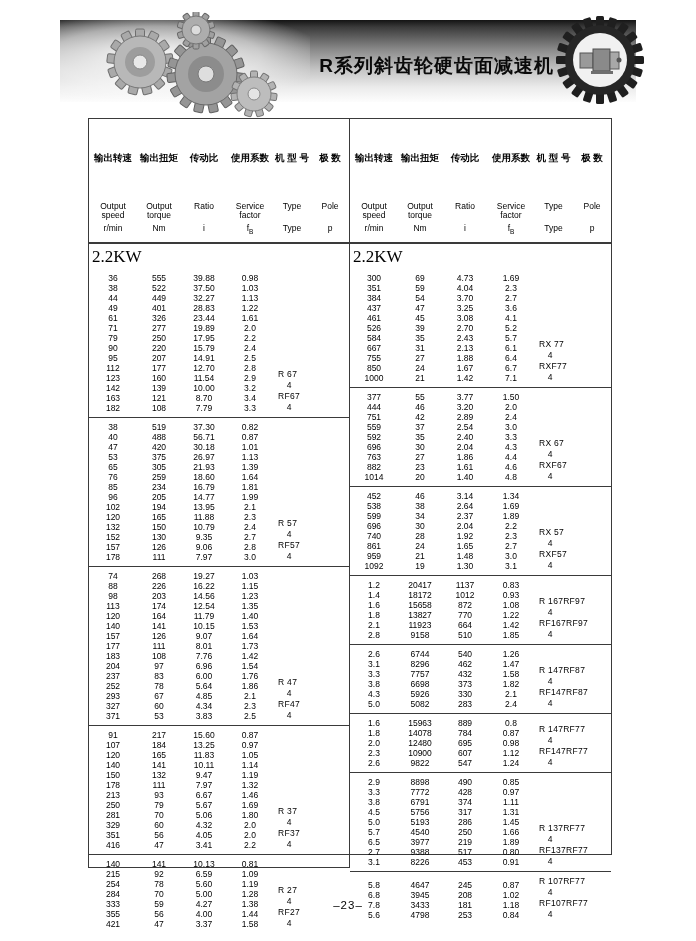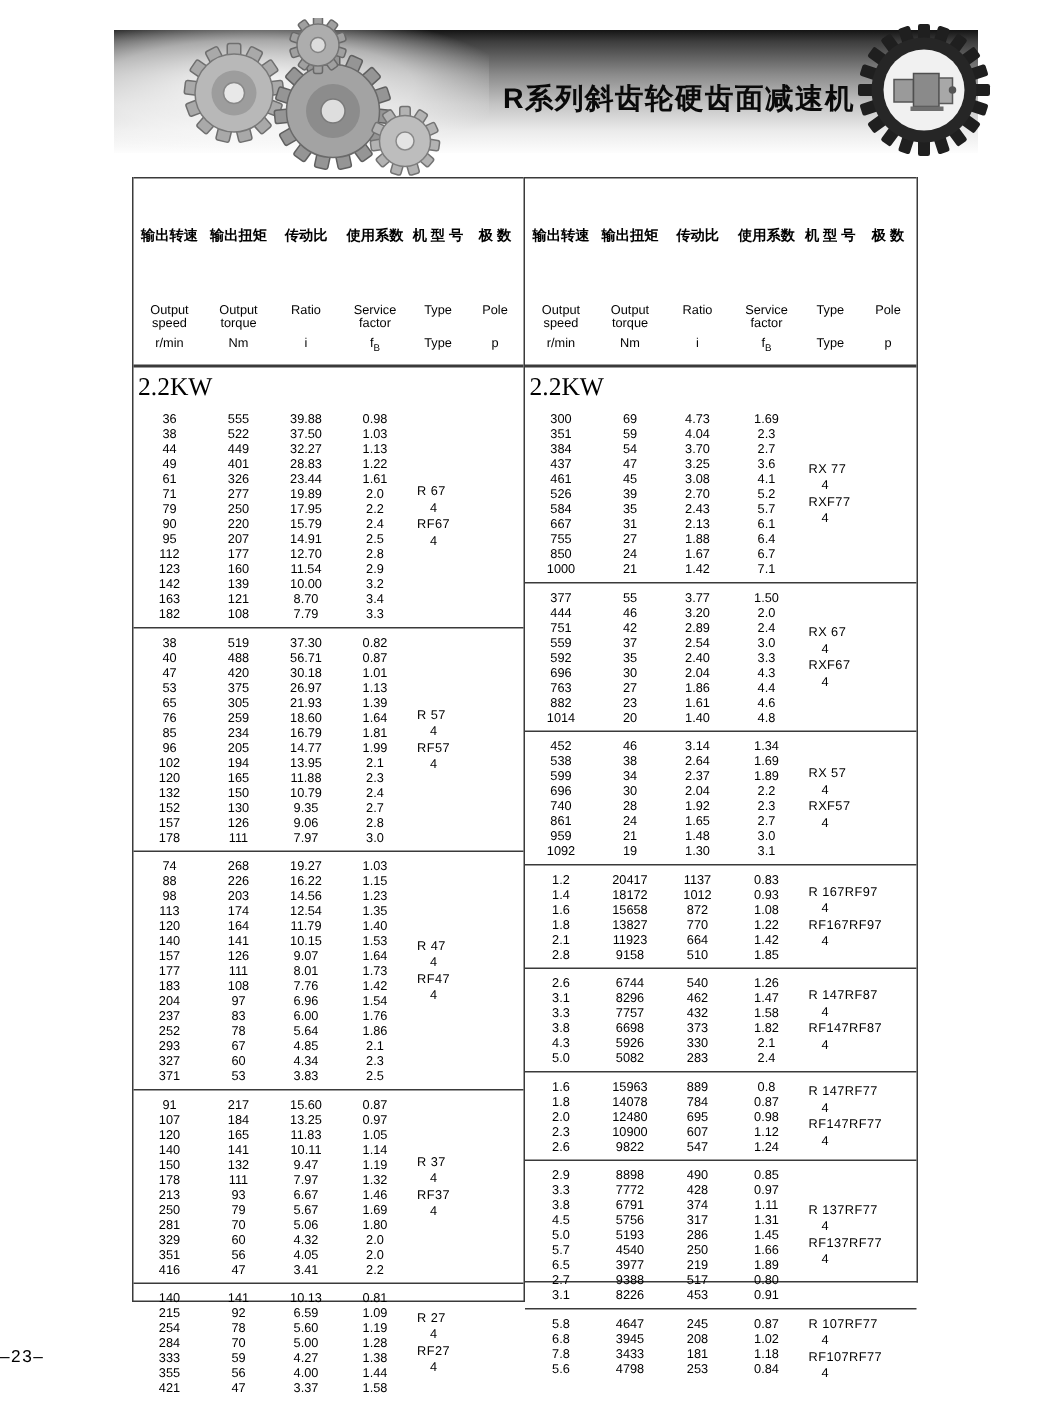--- a/index.html
+++ b/index.html
@@ -1,20 +1,20 @@
 <!DOCTYPE html>
 <html><head>
 <meta charset="utf-8">
 <style>
   html,body{margin:0;padding:0;background:#fff;}
   .page{position:relative;width:696px;height:941px;background:#fff;overflow:hidden;
         font-family:"Liberation Sans",sans-serif;color:#000;}
   
   .banner{position:absolute;left:60px;top:20px;width:576px;height:82px;
-          background:linear-gradient(180deg,#141414 0%,#3c3c3c 9%,#8a8a8a 36%,#c3c3c3 60%,#ebebeb 82%,#fdfdfd 100%);margin-left:16px;}
+          background:linear-gradient(180deg,#141414 0%,#3c3c3c 9%,#8a8a8a 36%,#c3c3c3 60%,#ebebeb 82%,#fdfdfd 100%);}
   .banner-fade-left{position:absolute;left:0;top:0;width:250px;height:100%;
           background:radial-gradient(ellipse at 38% 45%,rgba(255,255,255,.95) 0%,rgba(255,255,255,.55) 48%,rgba(255,255,255,0) 78%);}
   .page-title{position:absolute;right:82px;top:33px;font-size:19px;font-weight:bold;letter-spacing:1px;color:#0a0a0a;}
   .gears-left{position:absolute;left:18px;top:-8px;}
   .gear-right{position:absolute;right:-16px;top:-12px;}
   
   .tables{position:absolute;left:88px;top:118px;display:flex;align-items:flex-start;}
   .dtable{width:262px;border-left:1px solid #3a3a3a;border-right:1px solid #3a3a3a;box-sizing:border-box;}
   .dtable.right-t{border-left:none;}
   .dtable.left-t{height:750px;}
@@ -23,30 +23,30 @@
   .thead{border-top:1.5px solid #3a3a3a;border-bottom:1px solid #3a3a3a;padding:4px 0 5px;}
   .hrow{display:flex;text-align:center;}
   .hcell{box-sizing:border-box;}
   .c0{width:48px;} .c1{width:44px;} .c2{width:46px;} .c3{width:46px;} .c4{flex:1;} .c5{width:38px;}
   .hcn .hcell{font-weight:bold;font-size:9.5px;line-height:13px;margin-top:28px;}
   .hen .hcell{font-size:8.5px;line-height:9px;padding:2px 1px 1px;margin-top:36px;}
   .hun .hcell{font-size:8.5px;line-height:11px;padding-top:2px;}
   sub{font-size:6.5px;}
   .section-title{font-family:"Liberation Serif",serif;font-size:17px;line-height:22px;padding:2px 0 1px 3px;}
   .section:not(:first-of-type){border-top:1px solid #3a3a3a;}
-  .block{display:flex;padding:4px 0;}
+  .block{display:flex;padding:4px 0;align-items:flex-end;}
   .block + .block{border-top:1px solid #3a3a3a;}
   .nums{width:184px;}
   .nrow{display:flex;line-height:10px;font-size:8.5px;}
   .ncell{text-align:center;box-sizing:border-box;}
   .typecol{flex:1;display:flex;flex-direction:column;justify-content:center;font-size:8.5px;}
   .tline{display:flex;line-height:11px;flex-direction:column;}
   .tname{flex:1;padding-left:5px;white-space:nowrap;letter-spacing:.3px;}
   .tpole{width:32px;text-align:center;}
-  .pagenum{position:absolute;bottom:30px;left:0;width:100%;font-size:11.5px;letter-spacing:1px;}
+  .pagenum{position:absolute;bottom:30px;left:0;width:100%;text-align:center;font-size:11.5px;letter-spacing:1px;}
 </style>
 </head>
 <body>
 
 <div class="page">
 
   <div class="banner">
     <div class="banner-fade-left"></div>
     <svg class="gears-left" width="210" height="112" viewBox="0 0 210 112">
       <g transform="translate(62,50)" fill="#a9a9a9" stroke="#6f6f6f" stroke-width="1">

